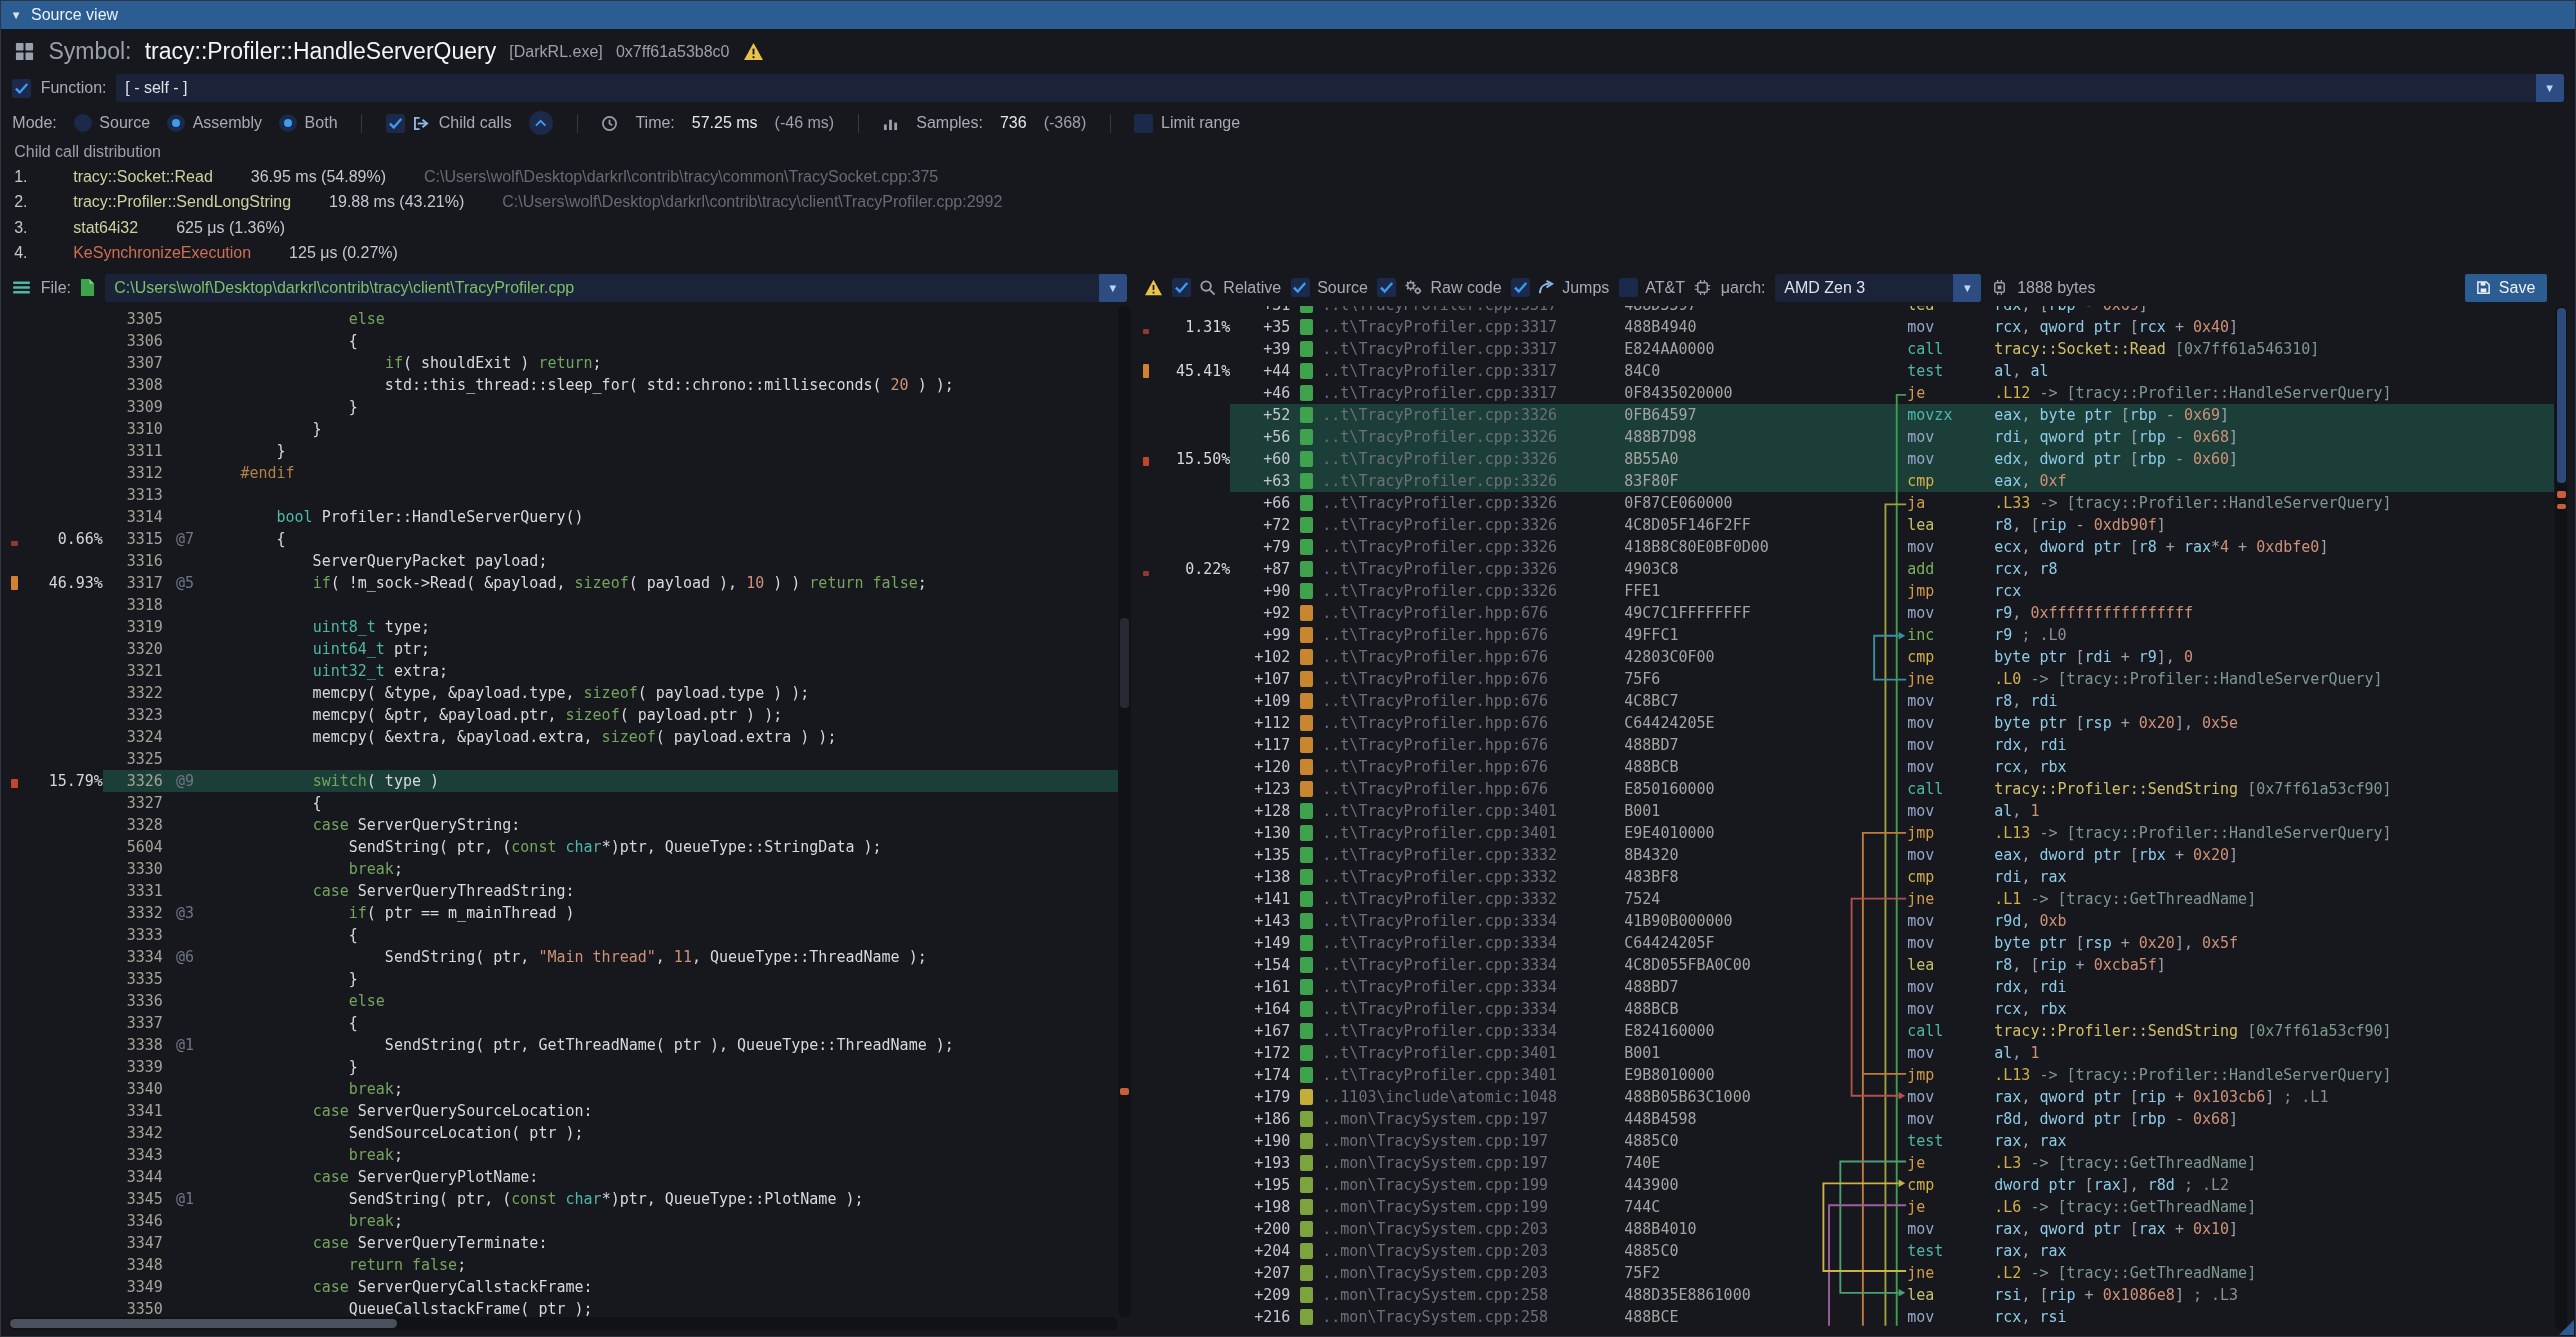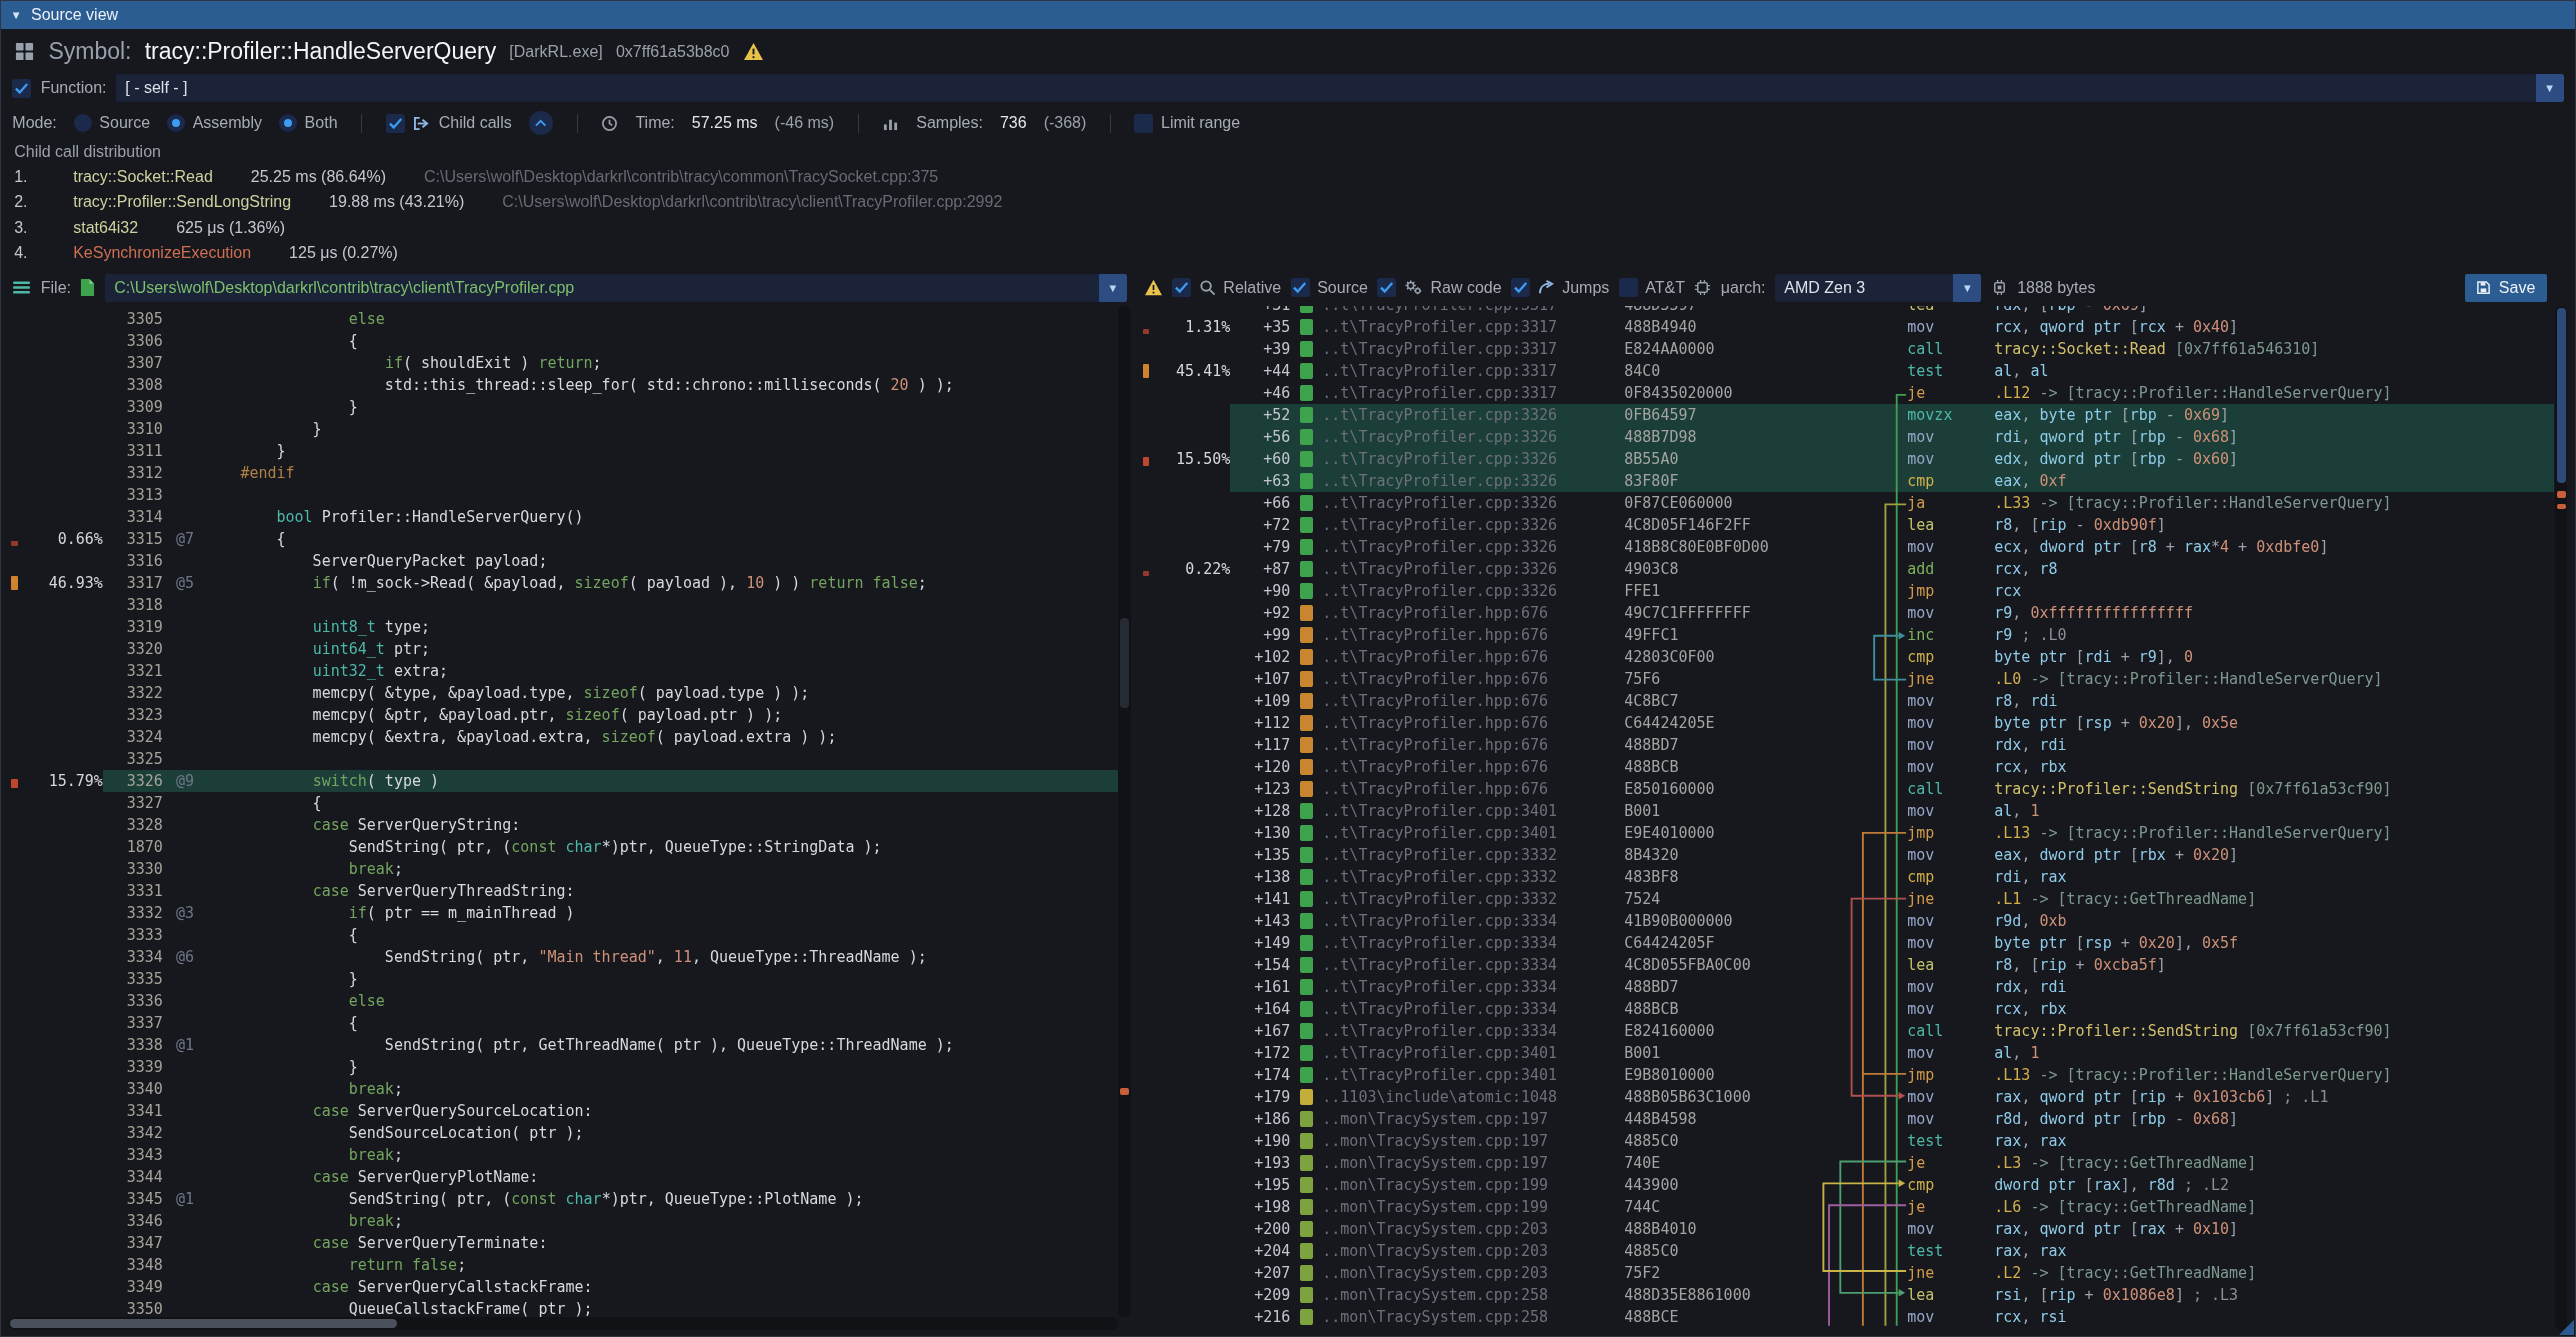--- a/index.html
+++ b/index.html
@@ -193,21 +193,21 @@
       <span class="label">Limit range</span>
     </span>
   </div>
 
   <div class="cc">
     <div class="cc-header">Child call distribution</div>
     <div>
         <div class="cc-row">
           <span class="cc-idx">1.</span>
           <span class="cc-name" style="color: rgb(205, 210, 160);">tracy::Socket::Read</span>
-          <span class="cc-time">25.25 ms (86.64%)</span>
+          <span class="cc-time">36.95 ms (54.89%)</span>
           <span class="cc-path">C:\Users\wolf\Desktop\darkrl\contrib\tracy\common\TracySocket.cpp:375</span>
         </div>
         <div class="cc-row">
           <span class="cc-idx">2.</span>
           <span class="cc-name" style="color: rgb(205, 210, 160);">tracy::Profiler::SendLongString</span>
           <span class="cc-time">19.88 ms (43.21%)</span>
           <span class="cc-path">C:\Users\wolf\Desktop\darkrl\contrib\tracy\client\TracyProfiler.cpp:2992</span>
         </div>
         <div class="cc-row">
           <span class="cc-idx">3.</span>
@@ -266,21 +266,21 @@
             <div class="src-row"><span class="cost b0"></span><span class="src-pct"></span><span class="src-main"><span class="src-num">3319</span><span class="src-addr"></span><span class="src-code">        <span class="t-ty">uint8_t</span> type;</span></span></div>
             <div class="src-row"><span class="cost b0"></span><span class="src-pct"></span><span class="src-main"><span class="src-num">3320</span><span class="src-addr"></span><span class="src-code">        <span class="t-ty">uint64_t</span> ptr;</span></span></div>
             <div class="src-row"><span class="cost b0"></span><span class="src-pct"></span><span class="src-main"><span class="src-num">3321</span><span class="src-addr"></span><span class="src-code">        <span class="t-ty">uint32_t</span> extra;</span></span></div>
             <div class="src-row"><span class="cost b0"></span><span class="src-pct"></span><span class="src-main"><span class="src-num">3322</span><span class="src-addr"></span><span class="src-code">        memcpy( &amp;type, &amp;payload.type, <span class="t-kw">sizeof</span>( payload.type ) );</span></span></div>
             <div class="src-row"><span class="cost b0"></span><span class="src-pct"></span><span class="src-main"><span class="src-num">3323</span><span class="src-addr"></span><span class="src-code">        memcpy( &amp;ptr, &amp;payload.ptr, <span class="t-kw">sizeof</span>( payload.ptr ) );</span></span></div>
             <div class="src-row"><span class="cost b0"></span><span class="src-pct"></span><span class="src-main"><span class="src-num">3324</span><span class="src-addr"></span><span class="src-code">        memcpy( &amp;extra, &amp;payload.extra, <span class="t-kw">sizeof</span>( payload.extra ) );</span></span></div>
             <div class="src-row"><span class="cost b0"></span><span class="src-pct"></span><span class="src-main"><span class="src-num">3325</span><span class="src-addr"></span><span class="src-code"></span></span></div>
             <div class="src-row hl"><span class="cost b2"><i></i></span><span class="src-pct">15.79%</span><span class="src-main"><span class="src-num">3326</span><span class="src-addr">@9</span><span class="src-code">        <span class="t-kw">switch</span>( type )</span></span></div>
             <div class="src-row"><span class="cost b0"></span><span class="src-pct"></span><span class="src-main"><span class="src-num">3327</span><span class="src-addr"></span><span class="src-code">        {</span></span></div>
             <div class="src-row"><span class="cost b0"></span><span class="src-pct"></span><span class="src-main"><span class="src-num">3328</span><span class="src-addr"></span><span class="src-code">        <span class="t-kw">case</span> ServerQueryString:</span></span></div>
-            <div class="src-row"><span class="cost b0"></span><span class="src-pct"></span><span class="src-main"><span class="src-num">1870</span><span class="src-addr"></span><span class="src-code">            SendString( ptr, (<span class="t-kw">const</span> <span class="t-ty">char</span>*)ptr, QueueType::StringData );</span></span></div>
+            <div class="src-row"><span class="cost b0"></span><span class="src-pct"></span><span class="src-main"><span class="src-num">5604</span><span class="src-addr"></span><span class="src-code">            SendString( ptr, (<span class="t-kw">const</span> <span class="t-ty">char</span>*)ptr, QueueType::StringData );</span></span></div>
             <div class="src-row"><span class="cost b0"></span><span class="src-pct"></span><span class="src-main"><span class="src-num">3330</span><span class="src-addr"></span><span class="src-code">            <span class="t-kw">break</span>;</span></span></div>
             <div class="src-row"><span class="cost b0"></span><span class="src-pct"></span><span class="src-main"><span class="src-num">3331</span><span class="src-addr"></span><span class="src-code">        <span class="t-kw">case</span> ServerQueryThreadString:</span></span></div>
             <div class="src-row"><span class="cost b0"></span><span class="src-pct"></span><span class="src-main"><span class="src-num">3332</span><span class="src-addr">@3</span><span class="src-code">            <span class="t-kw">if</span>( ptr == m_mainThread )</span></span></div>
             <div class="src-row"><span class="cost b0"></span><span class="src-pct"></span><span class="src-main"><span class="src-num">3333</span><span class="src-addr"></span><span class="src-code">            {</span></span></div>
             <div class="src-row"><span class="cost b0"></span><span class="src-pct"></span><span class="src-main"><span class="src-num">3334</span><span class="src-addr">@6</span><span class="src-code">                SendString( ptr, <span class="t-str">"Main thread"</span>, <span class="t-num">11</span>, QueueType::ThreadName );</span></span></div>
             <div class="src-row"><span class="cost b0"></span><span class="src-pct"></span><span class="src-main"><span class="src-num">3335</span><span class="src-addr"></span><span class="src-code">            }</span></span></div>
             <div class="src-row"><span class="cost b0"></span><span class="src-pct"></span><span class="src-main"><span class="src-num">3336</span><span class="src-addr"></span><span class="src-code">            <span class="t-kw">else</span></span></span></div>
             <div class="src-row"><span class="cost b0"></span><span class="src-pct"></span><span class="src-main"><span class="src-num">3337</span><span class="src-addr"></span><span class="src-code">            {</span></span></div>
             <div class="src-row"><span class="cost b0"></span><span class="src-pct"></span><span class="src-main"><span class="src-num">3338</span><span class="src-addr">@1</span><span class="src-code">                SendString( ptr, GetThreadName( ptr ), QueueType::ThreadName );</span></span></div>
             <div class="src-row"><span class="cost b0"></span><span class="src-pct"></span><span class="src-main"><span class="src-num">3339</span><span class="src-addr"></span><span class="src-code">            }</span></span></div>

